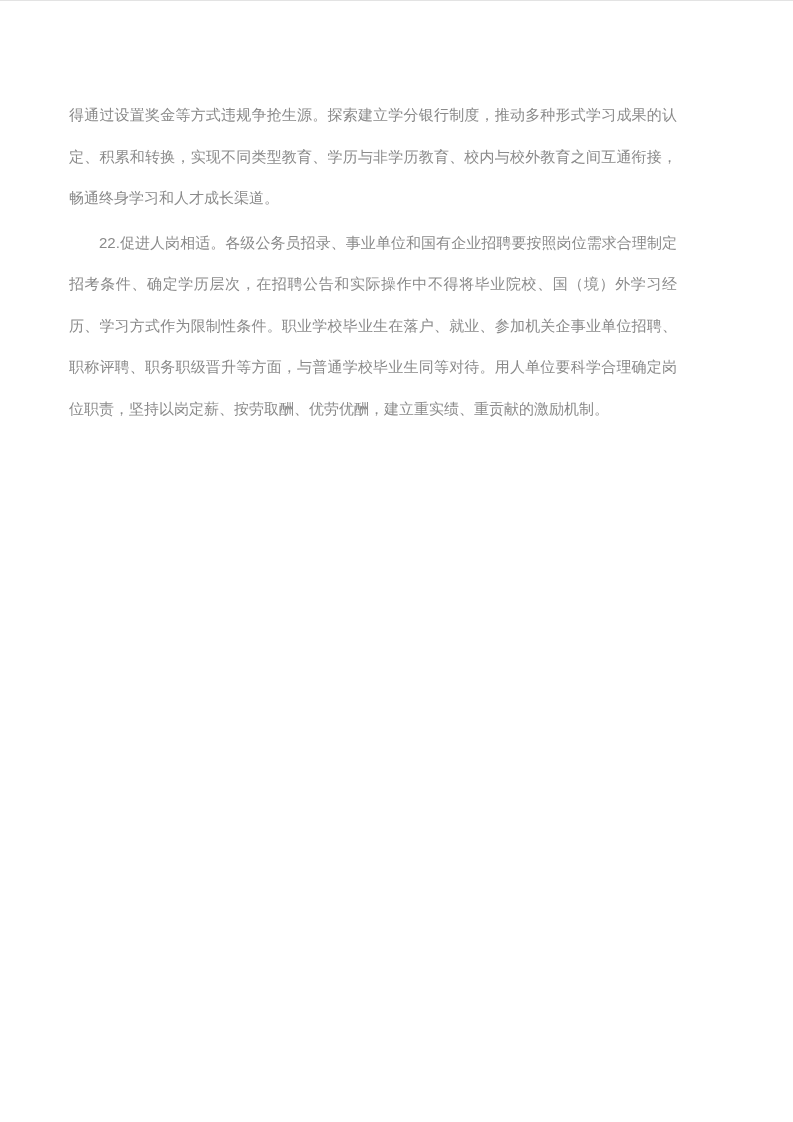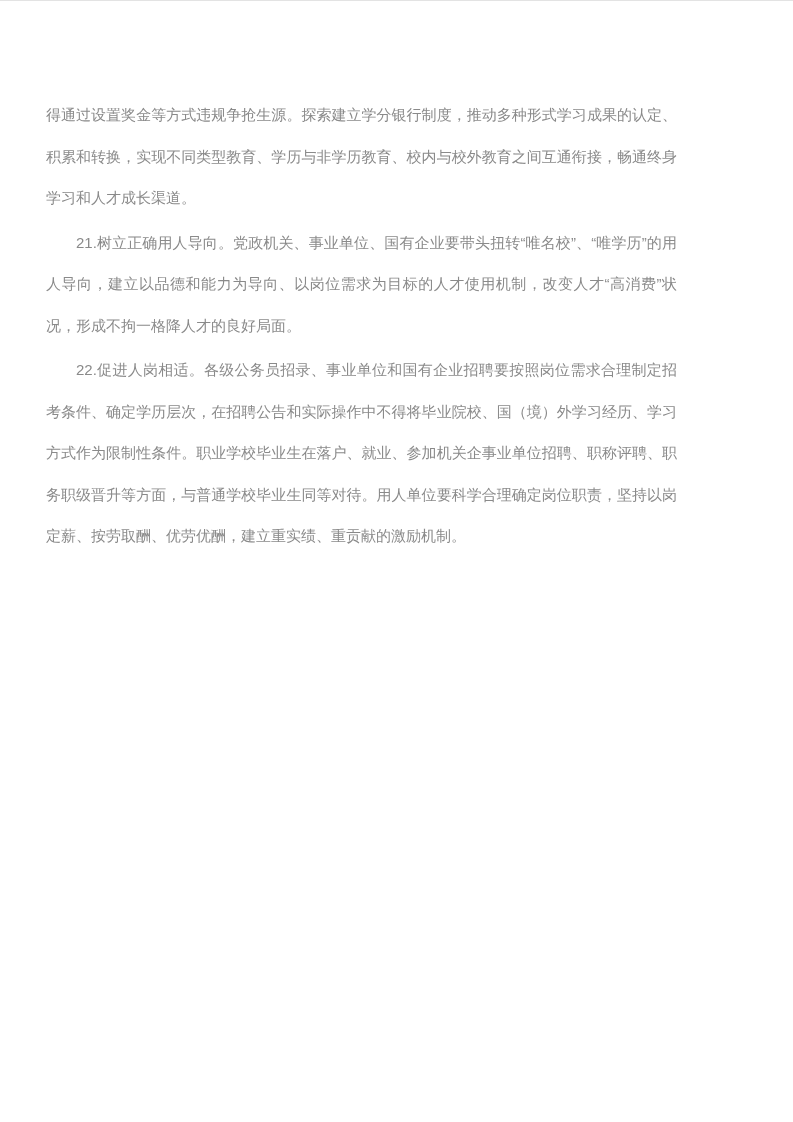--- a/index.html
+++ b/index.html
@@ -16,21 +16,21 @@
   }
   .page {
     width: 793px;
     height: 1122px;
     background: var(--page-bg);
     border-top: 1px solid var(--top-line);
     overflow: hidden;
     font-family: "Liberation Sans", "DejaVu Sans", sans-serif;
   }
   .doc {
-    padding: 93px 116px 0 46px;
+    padding: 93px 116px 0 69px;
   }
   .doc p {
     margin: 0 0 3px 0;
     font-size: 15px;
     line-height: 41.5px;
     color: var(--body-color);
     text-align: justify;
     text-justify: inter-ideograph;
     letter-spacing: 0;
     word-break: break-all;
@@ -42,16 +42,15 @@
     font-weight: 700;
     color: var(--heading-color);
   }
 </style>
 </head>
 <body>
 
 <div class="page">
   <div class="doc" id="doc-container">
       <p class="body">得通过设置奖金等方式违规争抢生源。探索建立学分银行制度，推动多种形式学习成果的认定、积累和转换，实现不同类型教育、学历与非学历教育、校内与校外教育之间互通衔接，畅通终身学习和人才成长渠道。</p>
-      <p class="body indent">21.树立正确用人导向。党政机关、事业单位、国有企业要带头扭转“唯名校”、“唯学历”的用人导向，建立以品德和能力为导向、以岗位需求为目标的人才使用机制，改变人才“高消费”状况，形成不拘一格降人才的良好局面。</p>
       <p class="body indent">22.促进人岗相适。各级公务员招录、事业单位和国有企业招聘要按照岗位需求合理制定招考条件、确定学历层次，在招聘公告和实际操作中不得将毕业院校、国（境）外学习经历、学习方式作为限制性条件。职业学校毕业生在落户、就业、参加机关企事业单位招聘、职称评聘、职务职级晋升等方面，与普通学校毕业生同等对待。用人单位要科学合理确定岗位职责，坚持以岗定薪、按劳取酬、优劳优酬，建立重实绩、重贡献的激励机制。</p>
     </div>
 </div>
 
 </body></html>

